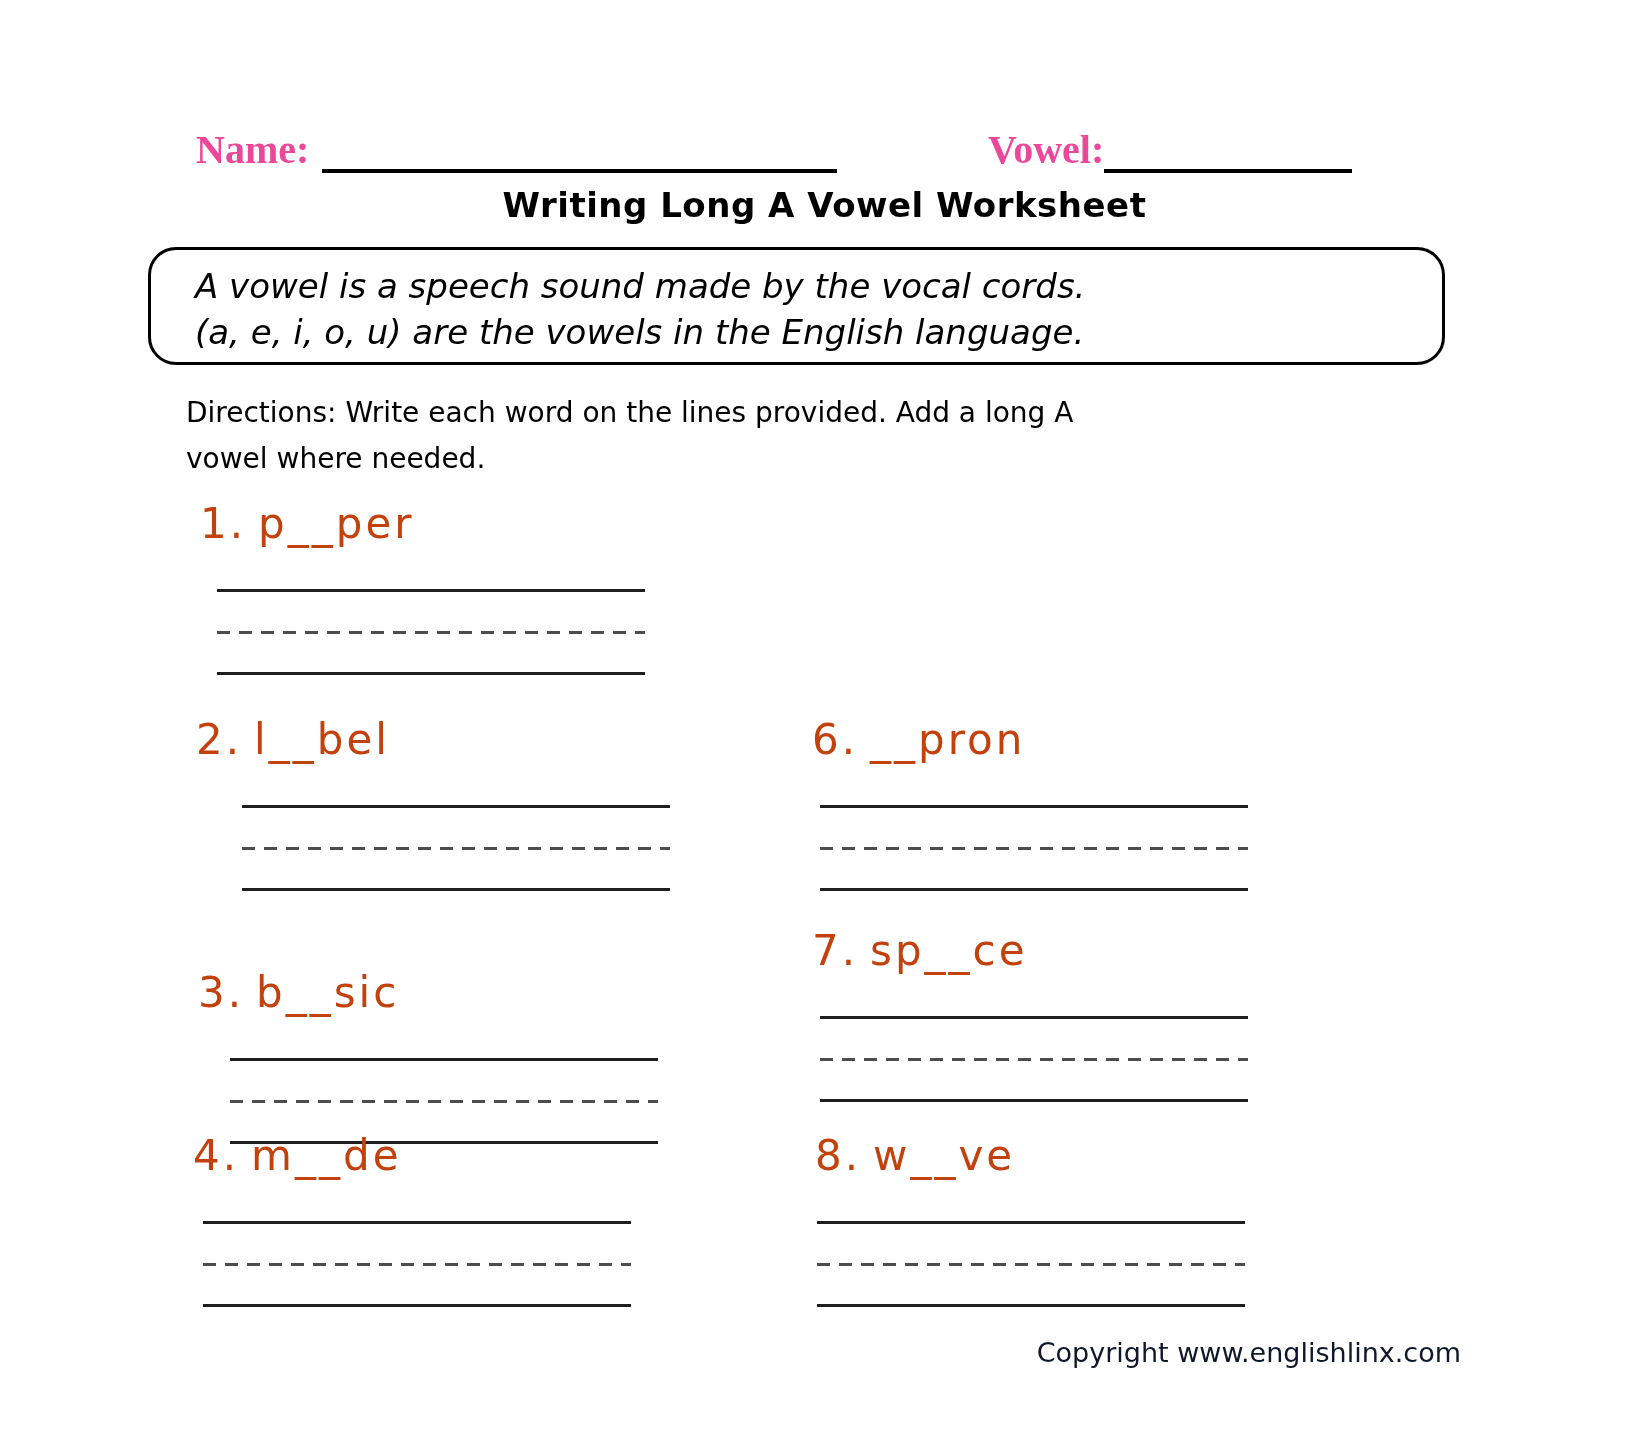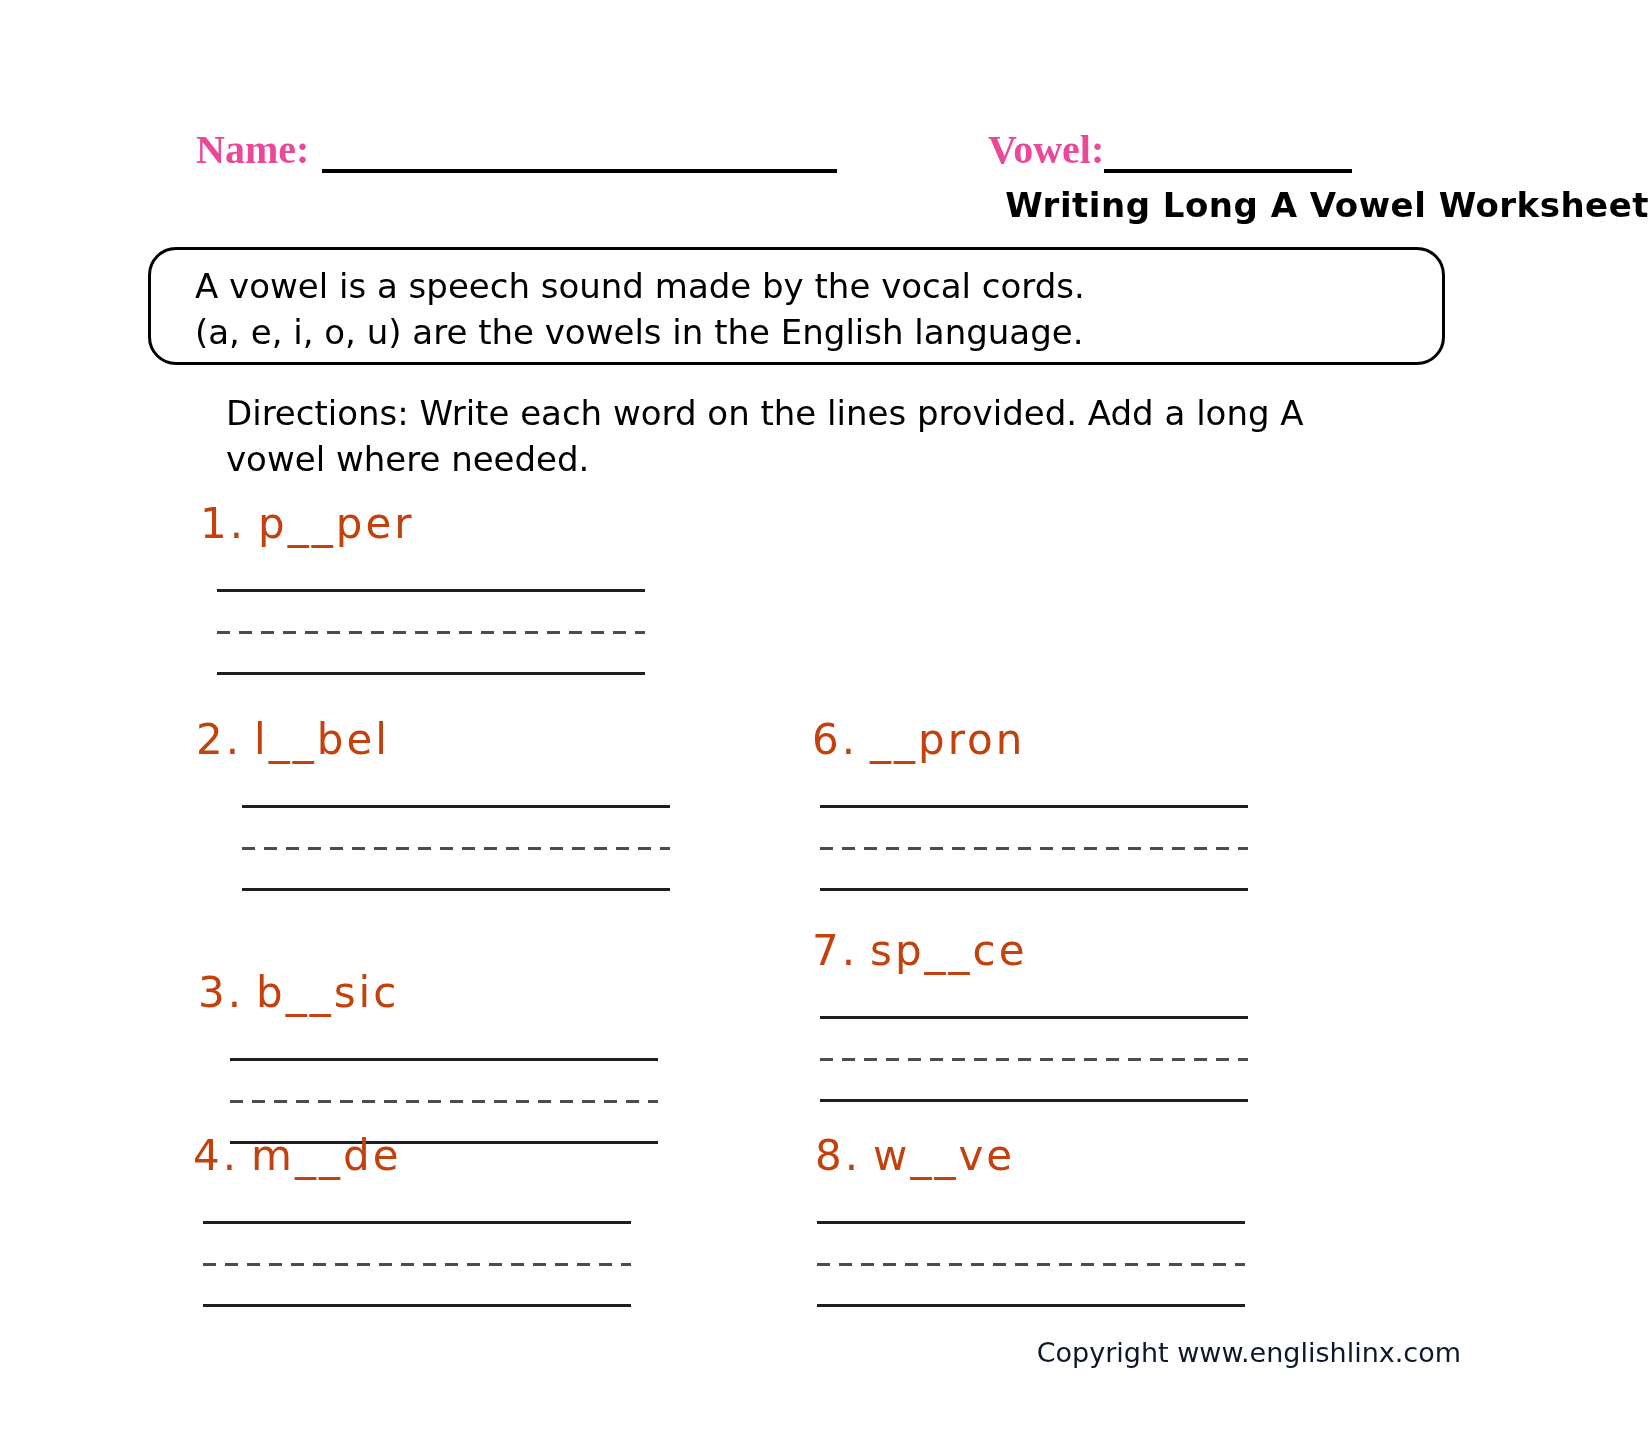--- a/index.html
+++ b/index.html
@@ -23,42 +23,43 @@
   #name-label{left:196px;top:128px;}
   #date-label{left:988px;top:128px;}
   .field-line{
     position:absolute;height:4px;background:#000;top:169px;
   }
   #name-line{left:322px;width:515px;}
   #date-line{left:1104px;width:248px;}
   
   #title{
     position:absolute;left:0;top:185px;width:1649px;
-    text-align:right;
+    text-align:center;
     font-size:34px;font-weight:bold;
     letter-spacing:0.5px;
     color:#000;
   }
   
   #info-box{
     position:absolute;
     left:148px;top:247px;
     width:1297px;height:118px;
     border:3px solid #000;
     border-radius:28px;
     box-sizing:border-box;
     padding:13px 20px 9px 44px;
+    font-style:italic;
   }
   #info-box .ib-line{
     font-size:34px;line-height:46px;white-space:nowrap;
   }
   
   #directions{
     position:absolute;left:186px;top:390px;width:1300px;
-    font-size:34px;line-height:46px;margin-left:40px;
+    font-size:28px;line-height:46px;
   }
   
   .cell{position:absolute;width:470px;}
   .item-label{
     font-size:42px;line-height:52px;letter-spacing:3px;
     white-space:nowrap;color:#c2410c;
   }
   .item-label .w{margin-left:12px;}
   .wline{position:absolute;width:428px;height:3px;left:var(--ind,16px);}
   .wline.solid{background:#1f1f1f;}

